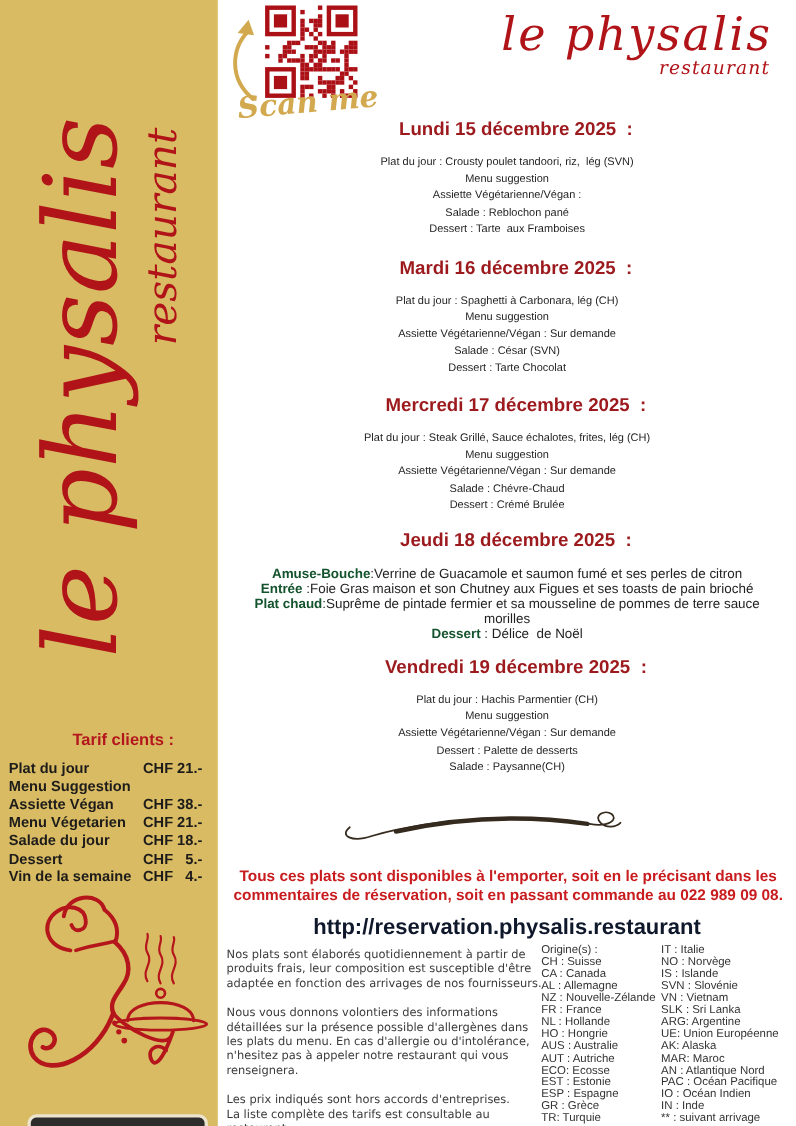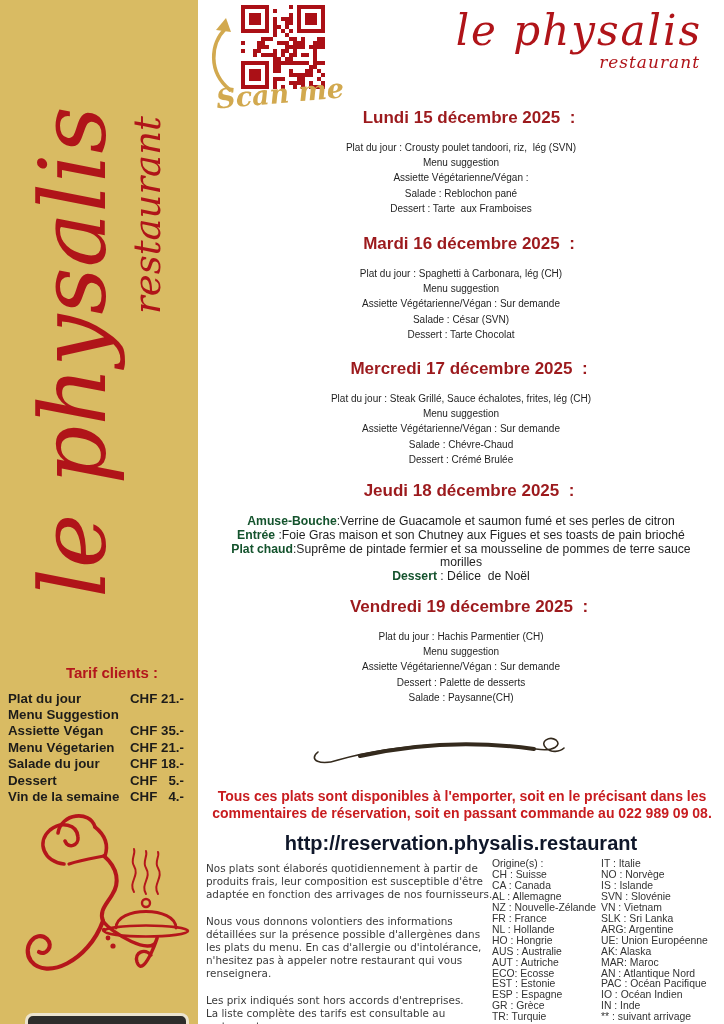--- a/index.html
+++ b/index.html
@@ -71,21 +71,21 @@
         <div class="tarif-row">
           <span class="tarif-item">Plat du jour</span>
           <span class="tarif-price">CHF 21.-</span>
         </div>
         <div class="tarif-row">
           <span class="tarif-item">Menu Suggestion</span>
           <span class="tarif-price"></span>
         </div>
         <div class="tarif-row">
           <span class="tarif-item">Assiette Végan</span>
-          <span class="tarif-price">CHF 35.-</span>
+          <span class="tarif-price">CHF 38.-</span>
         </div>
         <div class="tarif-row">
           <span class="tarif-item">Menu Végetarien</span>
           <span class="tarif-price">CHF 21.-</span>
         </div>
         <div class="tarif-row">
           <span class="tarif-item">Salade du jour</span>
           <span class="tarif-price">CHF 18.-</span>
         </div>
         <div class="tarif-row">

